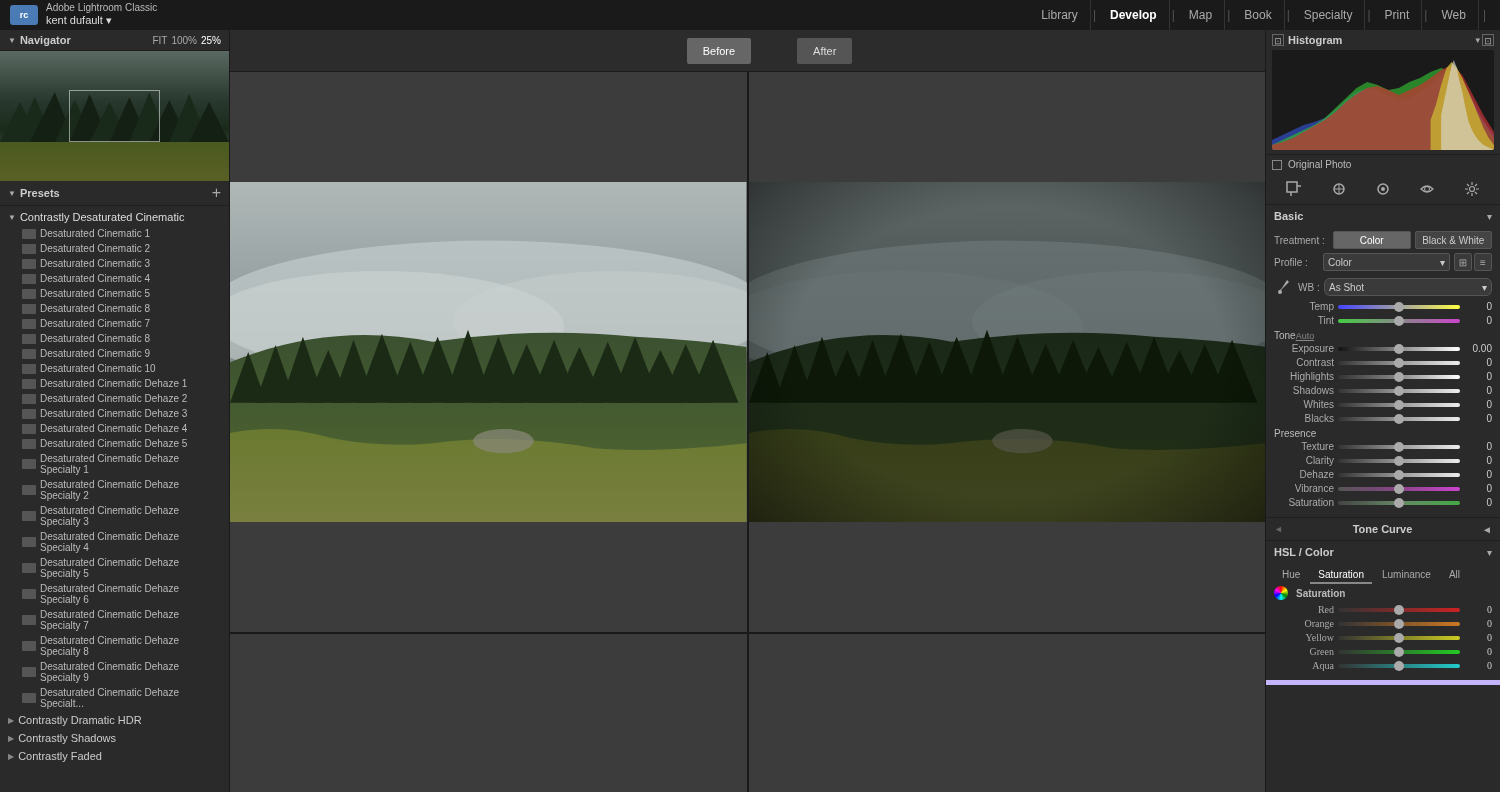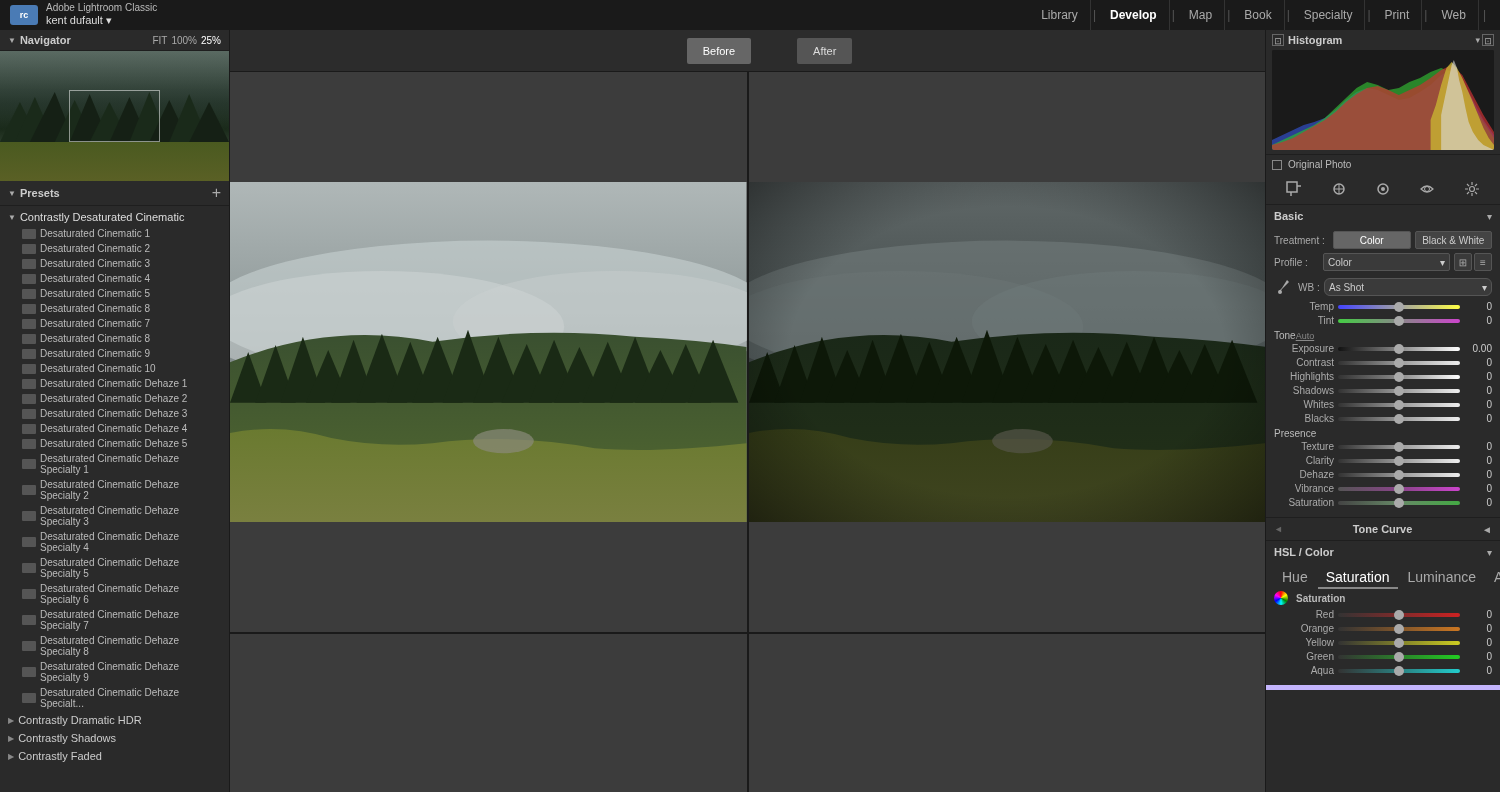--- a/index.html
+++ b/index.html
@@ -533,21 +533,21 @@
       border-bottom: 5px solid #c4b5fd;
     }
 
     .hsl-tabs {
       display: flex;
       padding: 4px 8px 0;
       gap: 2px;
     }
     .hsl-tab {
       padding: 2px 8px;
-      font-size: 14px;
+      font-size: 10px;
       color: #aaa;
       cursor: pointer;
       border-bottom: 2px solid transparent;
     }
     .hsl-tab.active {
       color: #fff;
       border-bottom: 2px solid #888;
     }
 
     .hsl-header-row {
@@ -1156,21 +1156,21 @@
         <div class="hsl-tab active">Saturation</div>
         <div class="hsl-tab">Luminance</div>
         <div class="hsl-tab">All</div>
       </div>
 
       <div class="hsl-header-row">
         <div class="hsl-circle-icon"></div>
         <span style="font-size:10px;color:#bbb;font-weight:bold;margin-left:4px;">Saturation</span>
       </div>
 
-      <div style="padding:2px 8px 6px;">
+      <div style="padding:2px 8px 6px;font-family:Liberation Serif, serif;">
 
         <div class="slider-row">
           <span class="slider-label">Red</span>
           <div class="slider-track slider-red">
             <div class="slider-thumb"></div>
           </div>
           <span class="slider-value">0</span>
         </div>
 
         <div class="slider-row">

